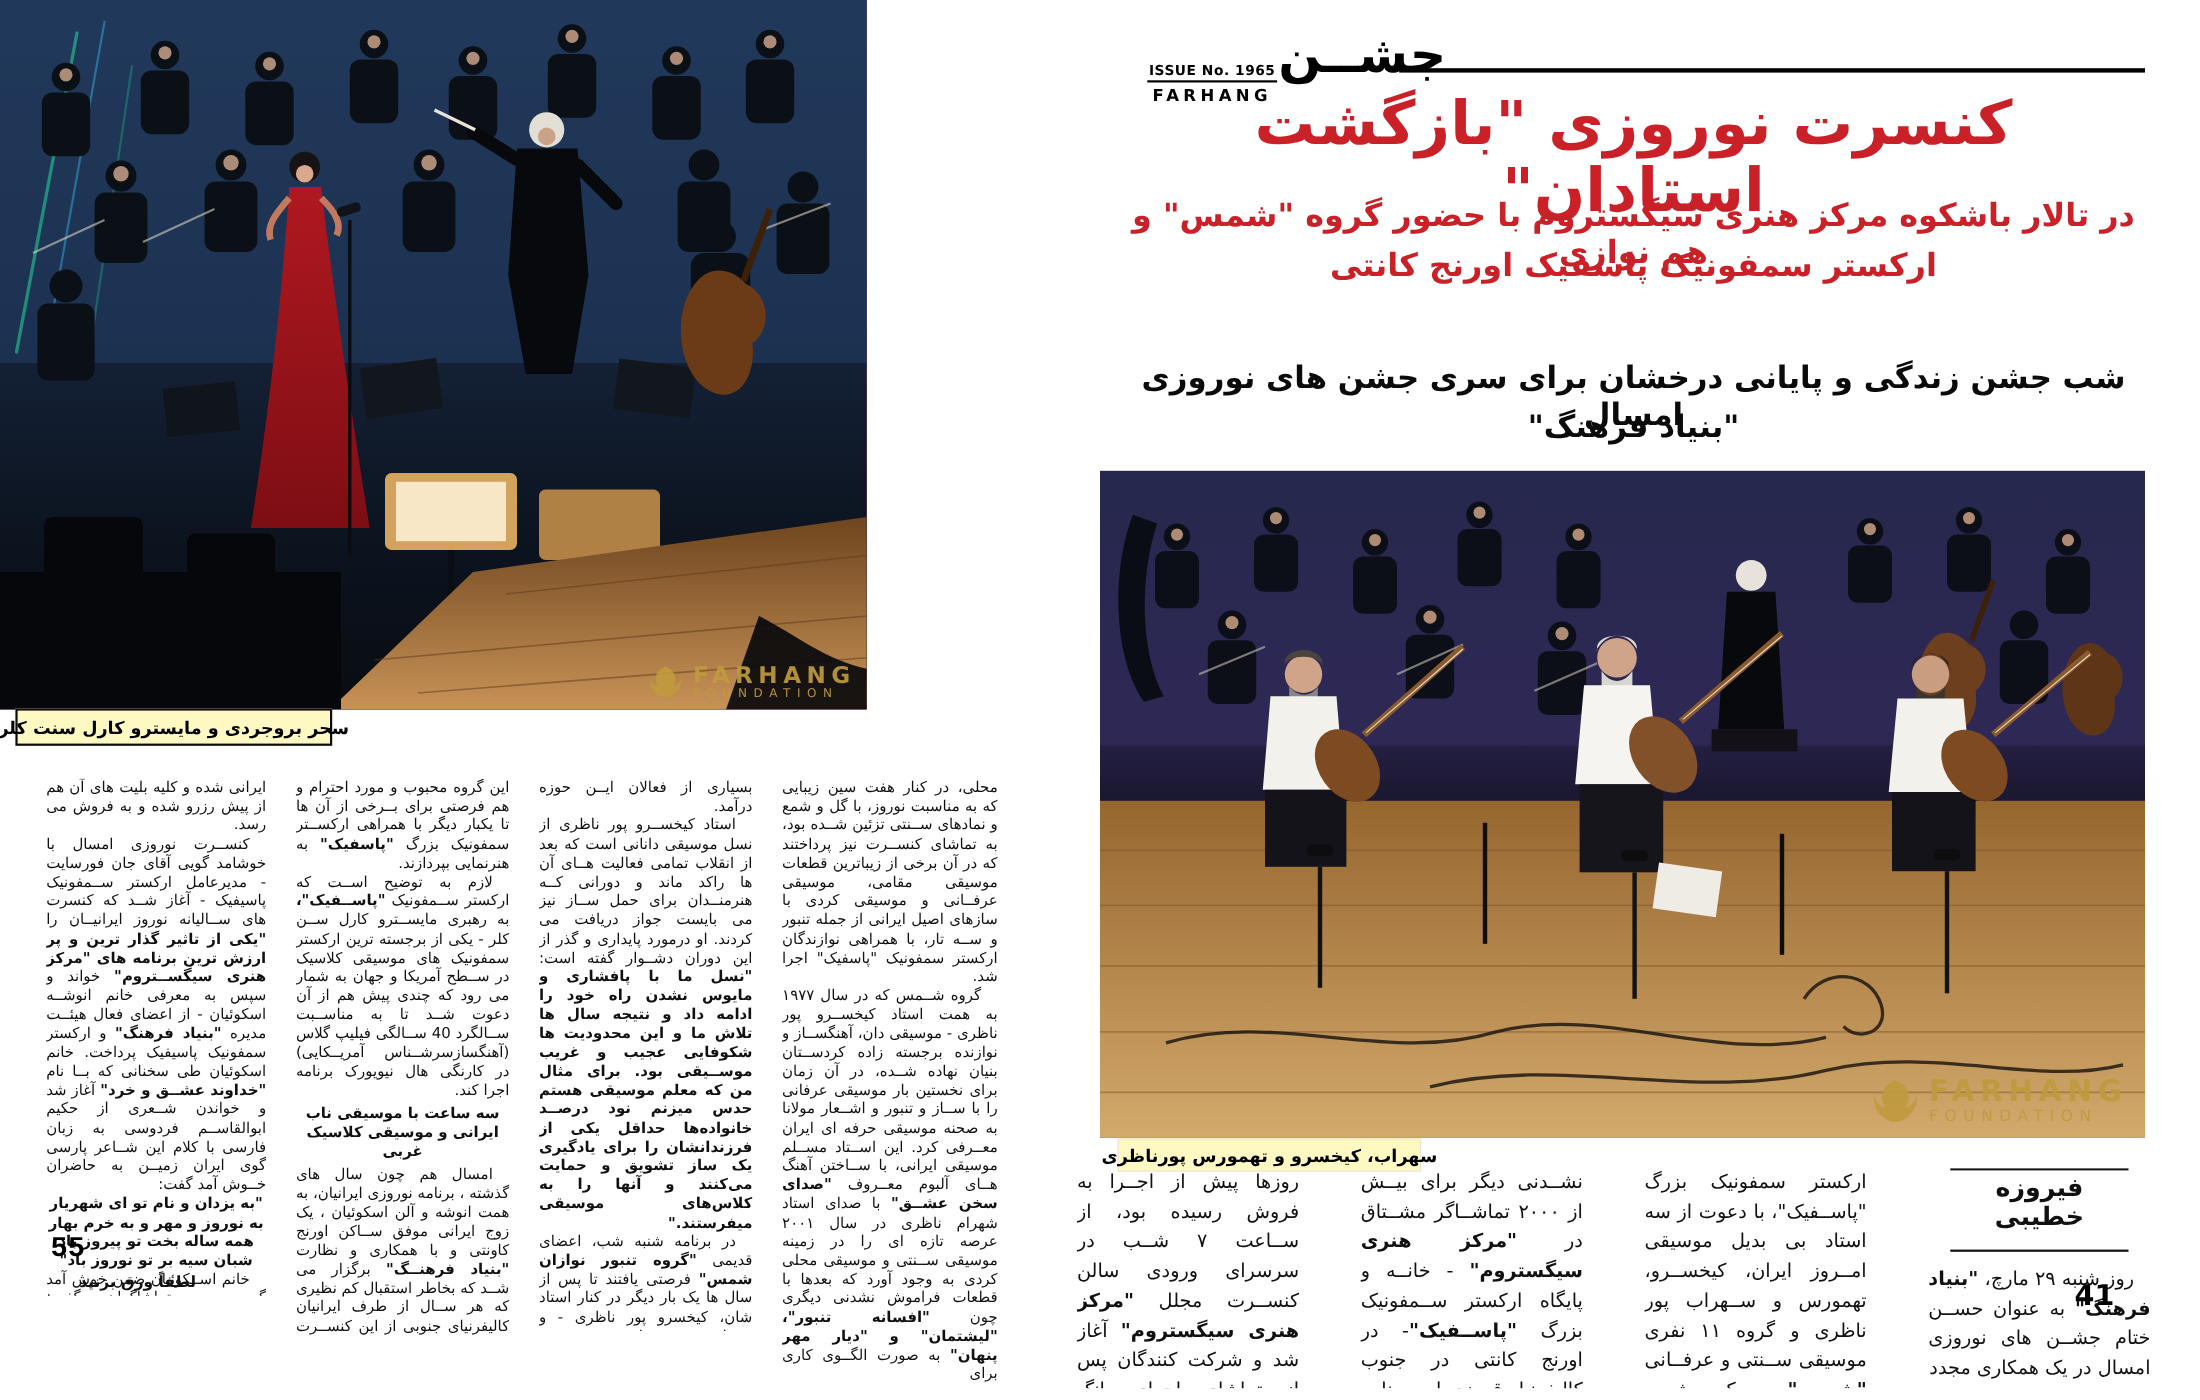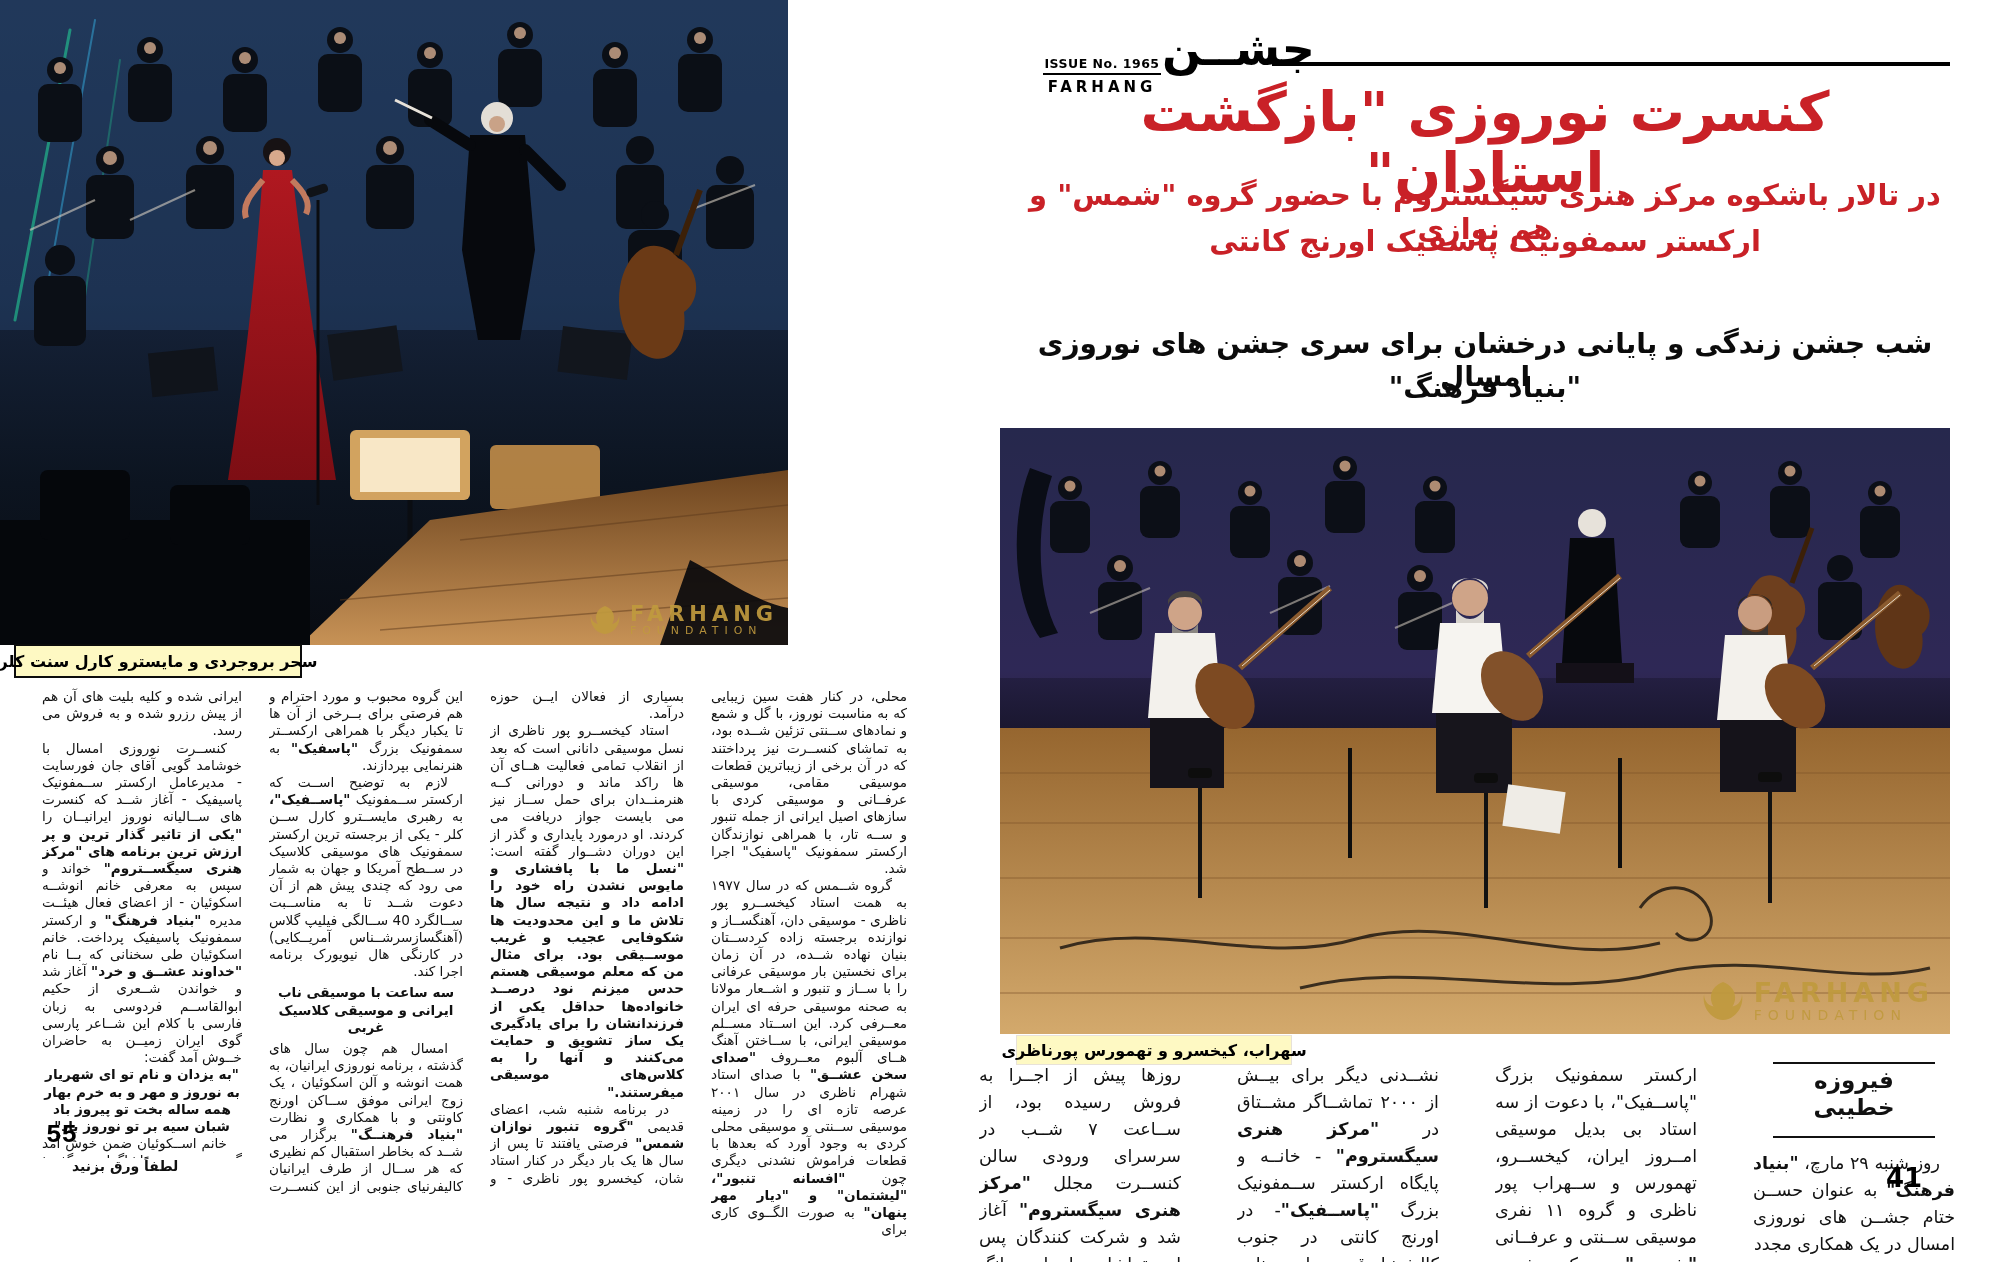--- a/index.html
+++ b/index.html
@@ -43,21 +43,21 @@
   
   .cols{position:absolute;display:flex;direction:rtl;}
   .col{direction:rtl;text-align:justify;overflow:hidden;}
   .col p{margin:0 0 0 0;}
   .col p.ind{text-indent:15px;}
   .col p.h{font-weight:bold;text-align:center;text-indent:0;margin:4px 0;}
   .col p.verse{font-weight:bold;text-align:center;text-indent:0;}
   .b{font-weight:bold;}
 
   .cols-left{left:14px;top:688px;width:893px;gap:27px;}
-  .cols-left .col{font-size:13.6px;line-height:17.2px;}
+  .cols-left .col{font-size:13.6px;line-height:17.2px;margin-top:20px;}
   .colL1{width:196px;height:552px;}
   .colL2{width:194px;height:502px;}
   .colL3{width:194px;height:506px;}
   .colL4{width:200px;height:470px;}
 
   .cols-right{left:955px;top:1062px;width:1000px;gap:56px;}
   .cols-right .col{font-size:17.5px;line-height:27px;width:202px;height:200px;}
   .colR1{height:210px;}
 
   .byline-box{width:162px;margin:0 auto 12px auto;text-align:center;

